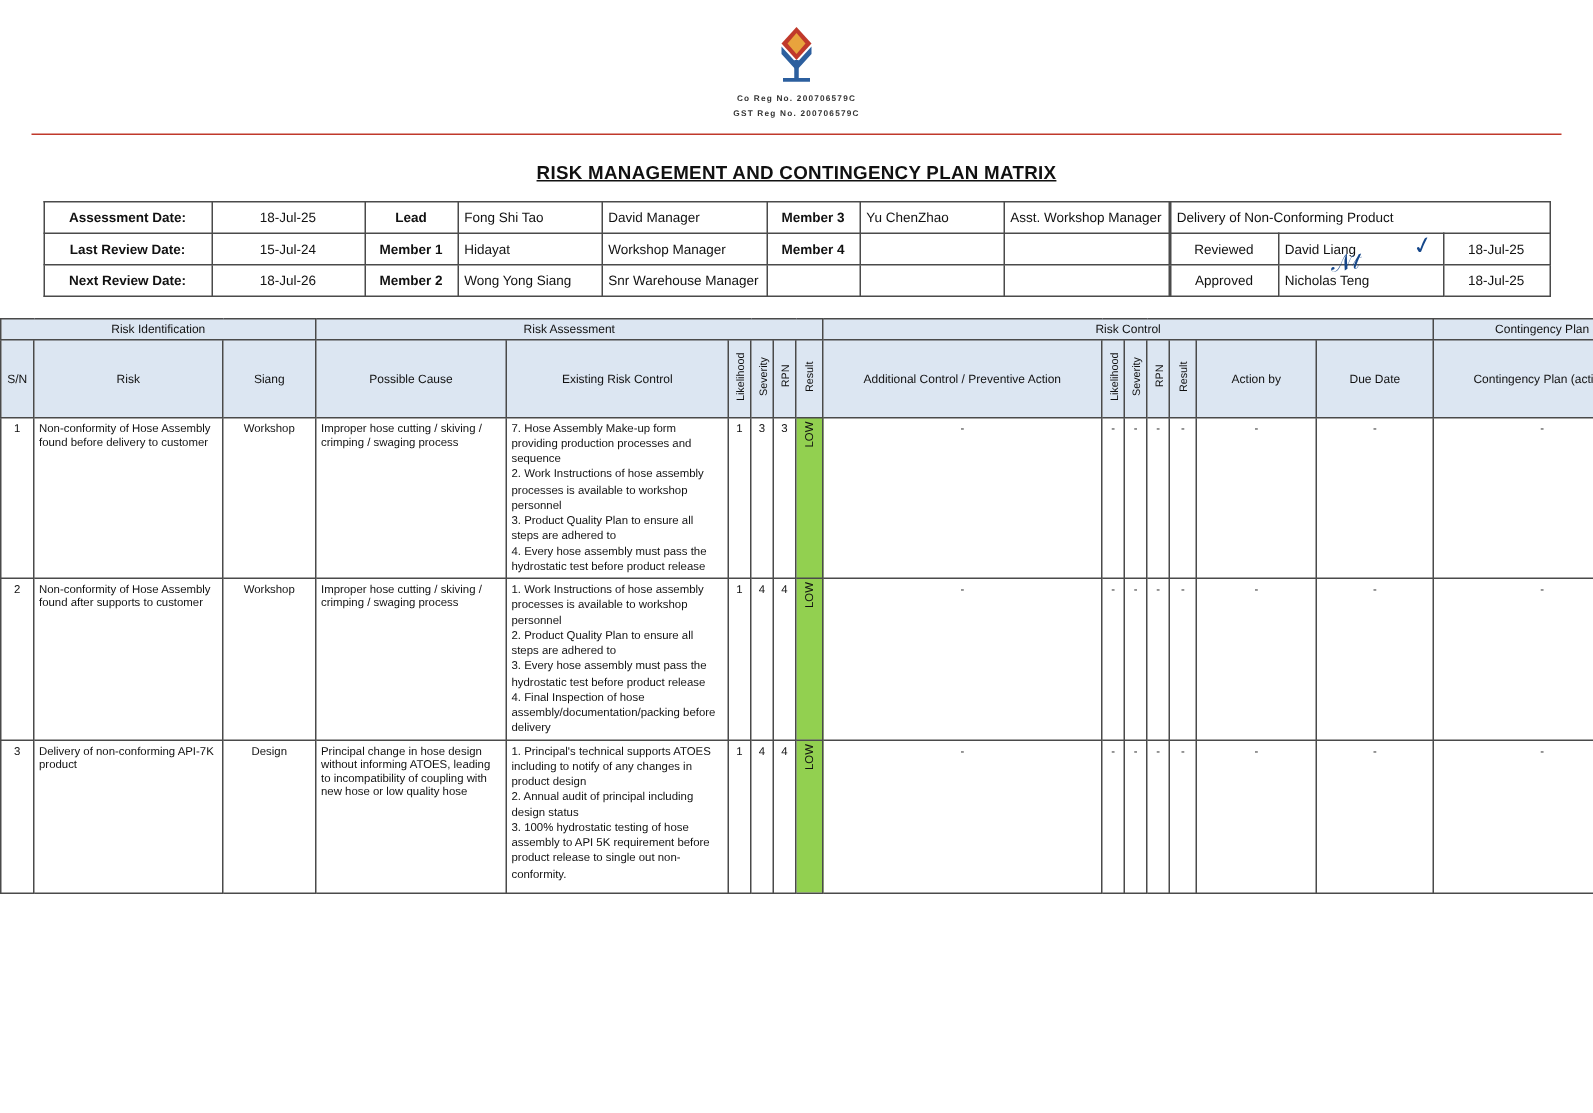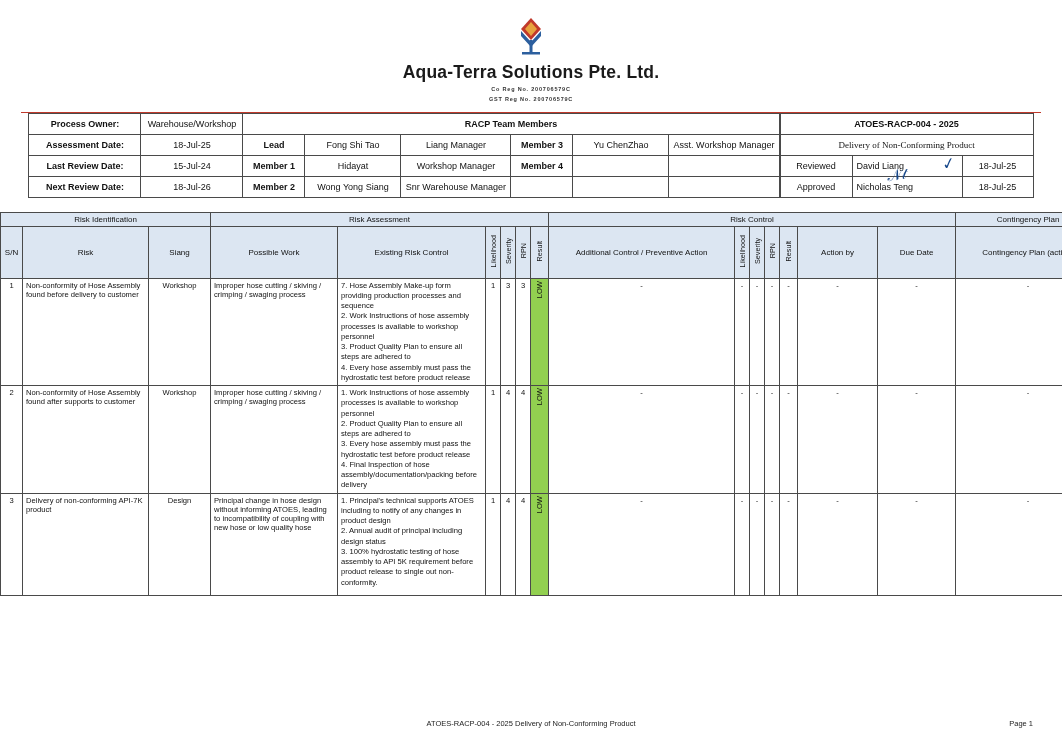--- a/index.html
+++ b/index.html
@@ -73,35 +73,34 @@
     vertical-align: middle;
     height: 21px;
   }
   .lbl {
     font-weight: bold;
     text-align: center;
     background: #fff;
     font-size: 9.2px;
   }
   .val-c { text-align: center; font-size: 9.2px; }
-  .val-l { text-align: center; font-size: 9.2px; }
+  .val-l { text-align: left; font-size: 9.2px; }
   .team-head {
     text-align: center;
     font-weight: bold;
     font-size: 9.5px;
   }
   .doc-code {
     text-align: center;
     font-weight: bold;
     font-size: 10px;
   }
   .doc-sub {
-    text-align: center;
+    text-align: left;
     font-size: 9px;
-    font-family: Liberation Serif, serif;
   }
   .sig-cell { position: relative; text-align: left; padding-left: 6px; }
   .sig-mark {
     position: absolute;
     right: 6px; top: -2px;
     font-family: "Liberation Serif", serif;
     font-size: 16px;
     color: #16478a;
     transform: rotate(-12deg);
   }
@@ -198,56 +197,49 @@
   <div class="doc-header">
     <div class="logo">
       <svg width="46" height="42" viewBox="0 0 46 42" xmlns="http://www.w3.org/2000/svg">
         <polygon points="23,2 33,13 23,24 13,13" fill="#c0392b"></polygon>
         <polygon points="23,6 29,13 23,20 17,13" fill="#e8a33d"></polygon>
         <polygon points="13,15 23,26 33,15 33,20 23,31 13,20" fill="#2c5f9e"></polygon>
         <rect x="21.5" y="24" width="3" height="14" fill="#2c5f9e"></rect>
         <rect x="14" y="36" width="18" height="2.5" fill="#2c5f9e"></rect>
       </svg>
     </div>
-    <div class="company-name">Aqua-Terra Solutions Pte. Ltd.</div>
     <div class="company-reg">Co Reg No. 200706579C</div>
     <div class="company-reg">GST Reg No. 200706579C</div>
     <div class="header-rule"></div>
   </div>
 
+  <div class="doc-title">RISK MANAGEMENT AND CONTINGENCY PLAN MATRIX</div>
 
   <table class="info-table">
     <colgroup>
       <col style="width:112px">
         <col style="width:102px">
       <col style="width:62px">
         <col style="width:96px">
         <col style="width:110px">
       <col style="width:62px">
         <col style="width:96px">
         <col style="width:110px">
       <col style="width:1px">
       <col style="width:72px">
         <col style="width:110px">
         <col style="width:71px">
     </colgroup>
     <tbody>
       <tr>
-        <td class="lbl">Process Owner:</td>
-        <td class="val-c">Warehouse/Workshop</td>
-        <td class="team-head" colspan="6">RACP Team Members</td>
-        <td style="border:none;padding:0"></td>
-        <td class="doc-code" colspan="3">ATOES-RACP-004 - 2025</td>
-      </tr>
-      <tr>
         <td class="lbl">Assessment Date:</td>
         <td class="val-c">18-Jul-25</td>
         <td class="lbl">Lead</td>
         <td class="val-l">Fong Shi Tao</td>
-        <td class="val-l">Liang Manager</td>
+        <td class="val-l">David Manager</td>
         <td class="lbl">Member 3</td>
         <td class="val-l">Yu ChenZhao</td>
         <td class="val-l">Asst. Workshop Manager</td>
         <td style="border:none;padding:0"></td>
         <td class="doc-sub" colspan="3">Delivery of Non-Conforming Product</td>
       </tr>
       <tr>
         <td class="lbl">Last Review Date:</td>
         <td class="val-c">15-Jul-24</td>
         <td class="lbl">Member 1</td>
@@ -309,21 +301,21 @@
         <tr>
           <th class="grp-head" colspan="3">Risk Identification</th>
           <th class="grp-head" colspan="6">Risk Assessment</th>
           <th class="grp-head" colspan="7">Risk Control</th>
           <th class="grp-head">Contingency Plan</th>
         </tr>
         <tr class="sub-head">
           <th>S/N</th>
           <th>Risk</th>
           <th>Siang</th>
-          <th>Possible Work</th>
+          <th>Possible Cause</th>
           <th>Existing Risk Control</th>
           <th><span class="vert">Likelihood</span></th>
           <th><span class="vert">Severity</span></th>
           <th><span class="vert">RPN</span></th>
           <th><span class="vert">Result</span></th>
           <th>Additional Control / Preventive Action</th>
           <th><span class="vert">Likelihood</span></th>
           <th><span class="vert">Severity</span></th>
           <th><span class="vert">RPN</span></th>
           <th><span class="vert">Result</span></th>
@@ -410,20 +402,14 @@
           <td class="num-cell">-</td>
           <td class="num-cell">-</td>
           <td class="dash">-</td>
           <td class="dash">-</td>
           <td class="dash">-</td>
         </tr>
       </tbody>
     </table>
   </div>
 
-  <div class="footer">
-    <div class="footer-inner">
-      <span>ATOES-RACP-004 - 2025 Delivery of Non-Conforming Product</span>
-      <span class="footer-page">Page 1</span>
-    </div>
-  </div>
 
 </div>
 
 </body></html>

